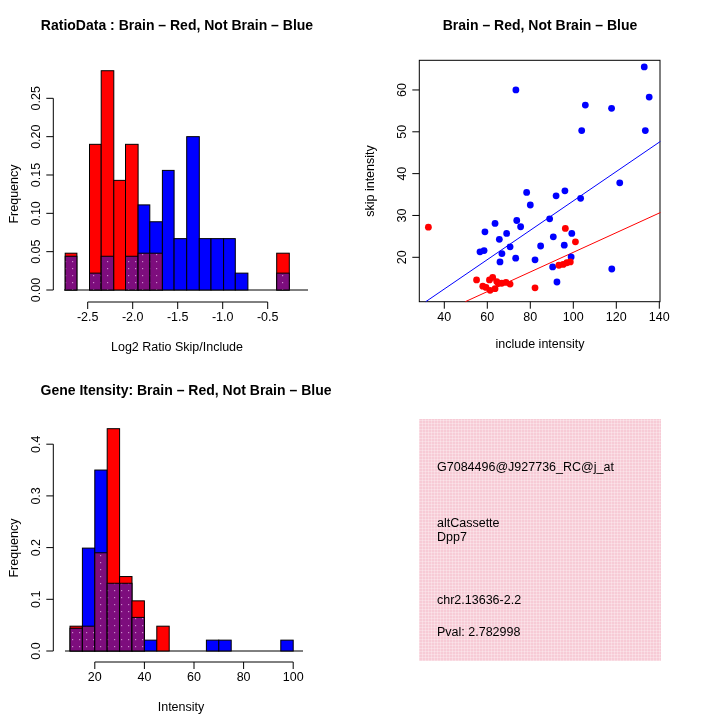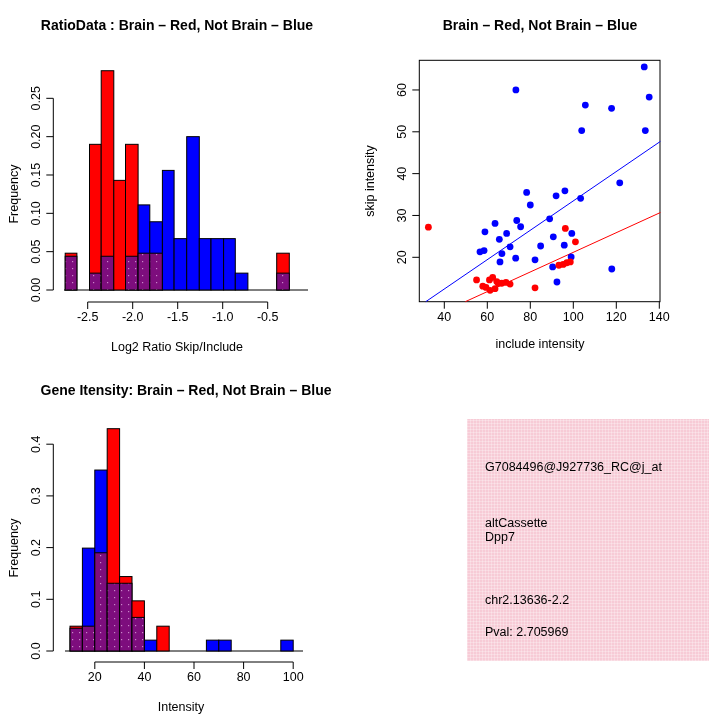--- a/index.html
+++ b/index.html
@@ -7,21 +7,21 @@
           font-family:"Liberation Sans",sans-serif;}
   svg text{font-family:"Liberation Sans",sans-serif;fill:#000;}
   .t{font-size:14px;font-weight:bold;}
   .l{font-size:12.5px;}
   .k{font-size:12.5px;}
   .ax{stroke:#000;stroke-width:1;fill:none;}
   .bar{stroke:#000;stroke-width:1;}
   #info-box{position:absolute;left:419px;top:419px;width:242px;height:242px;
     background-color:#F7CBD6;
     background-image:repeating-linear-gradient(0deg, rgba(255,255,255,.28) 0 1px, transparent 1px 3px),
-                     repeating-linear-gradient(90deg, rgba(255,255,255,.28) 0 1px, transparent 1px 3px);margin-left:48px;}
+                     repeating-linear-gradient(90deg, rgba(255,255,255,.28) 0 1px, transparent 1px 3px);}
   #info-box span{position:absolute;left:18px;font-size:12.5px;color:#000;white-space:nowrap;}
   #info-line-5{color:#B22222;}
 </style>
 </head>
 <body>
 
 <div id="canvas">
   <svg id="plot" width="720" height="720" viewBox="0 0 720 720">
     <defs>
       <pattern id="stipple" width="7" height="7" patternUnits="userSpaceOnUse">
@@ -211,15 +211,15 @@
         <text x="181" y="711" class="l" text-anchor="middle">Intensity</text>
         <text x="18" y="548" class="l" text-anchor="middle" transform="rotate(-90 18 548)">Frequency</text>
       </g>
     </svg>
 
   <div id="info-box">
     <span id="info-line-1" style="top:41px">G7084496@J927736_RC@j_at</span>
     <span id="info-line-2" style="top:97px">altCassette</span>
     <span id="info-line-3" style="top:111px">Dpp7</span>
     <span id="info-line-4" style="top:174px">chr2.13636-2.2</span>
-    <span id="info-line-5" style="top:206px">Pval: 2.705969</span>
+    <span id="info-line-5" style="top:206px">Pval: 2.782998</span>
   </div>
 </div>
 
 </body></html>

